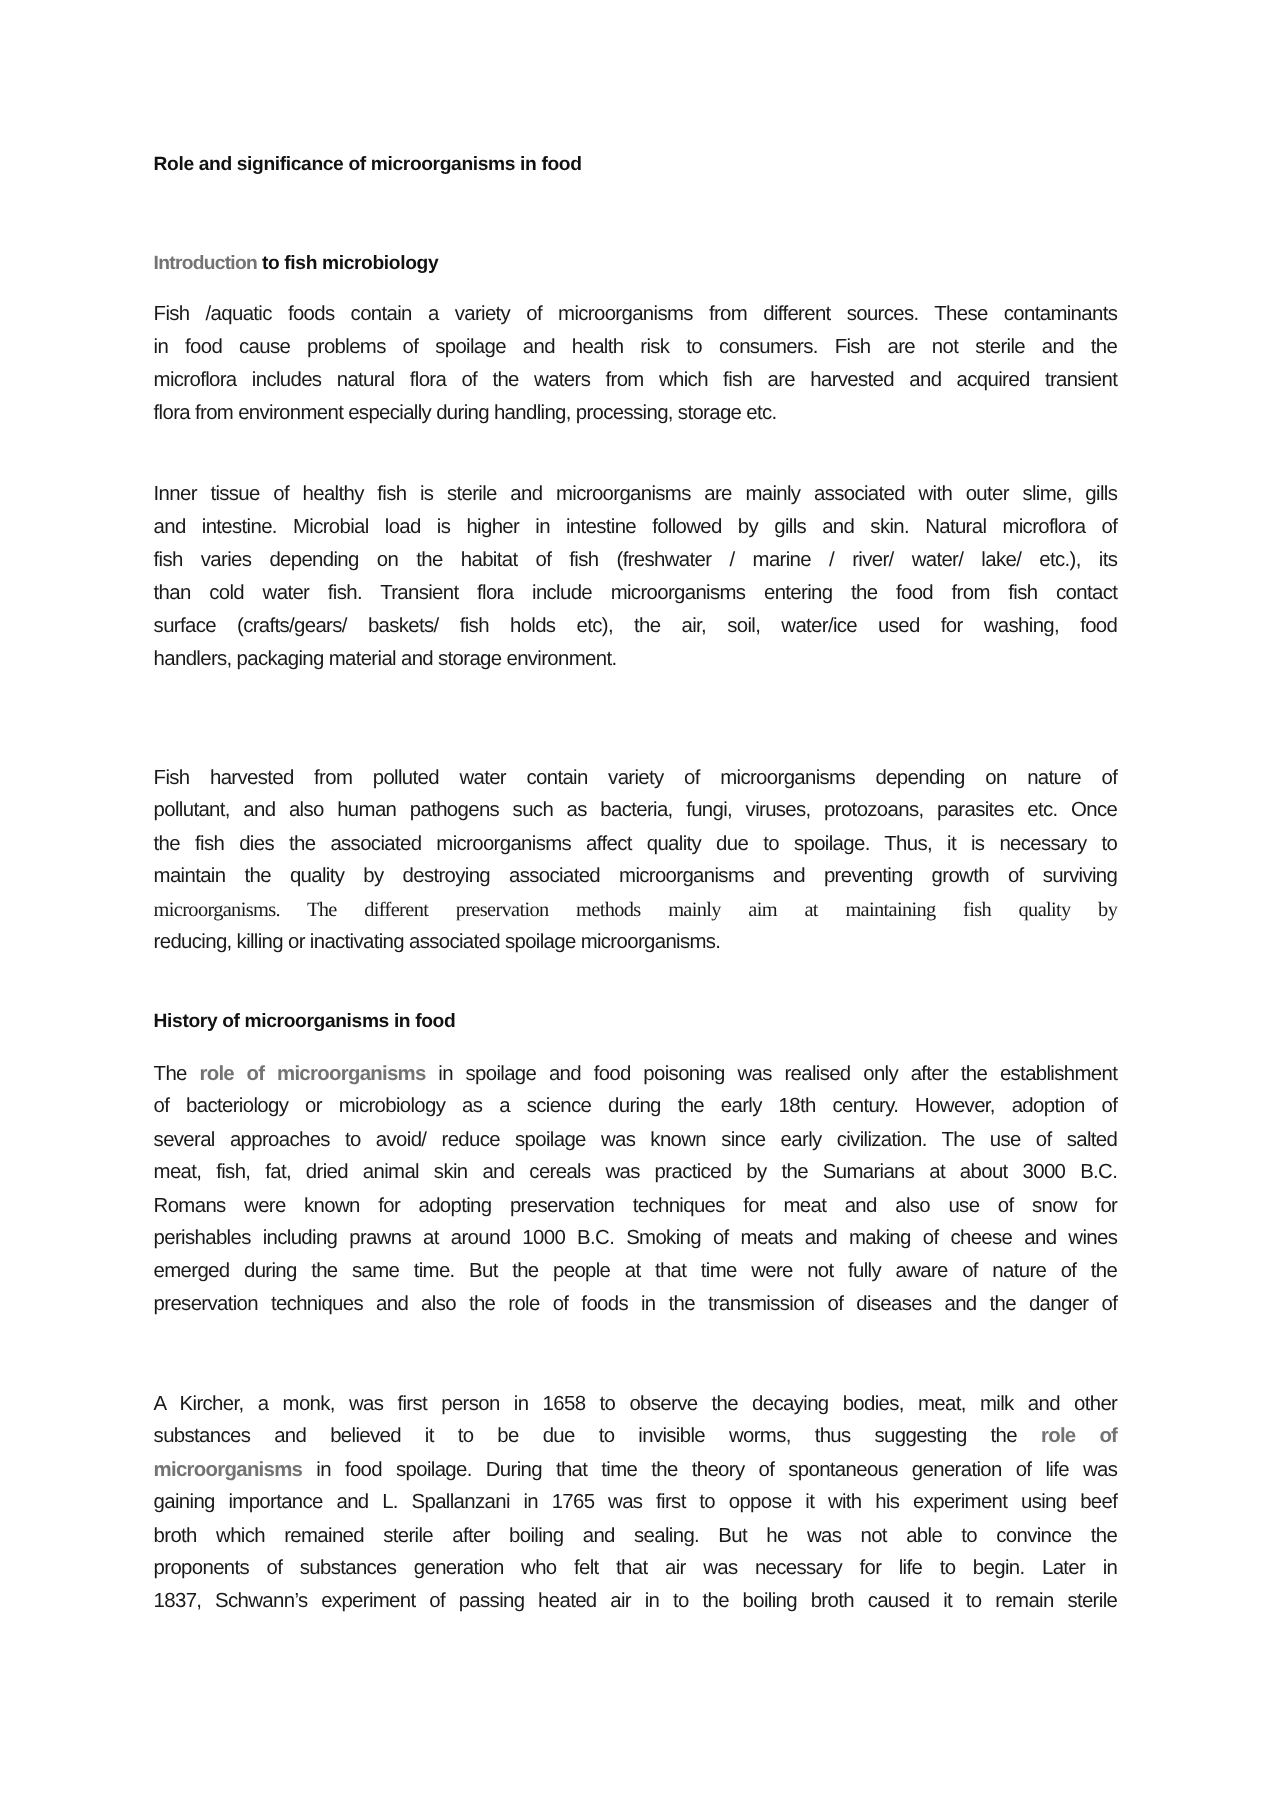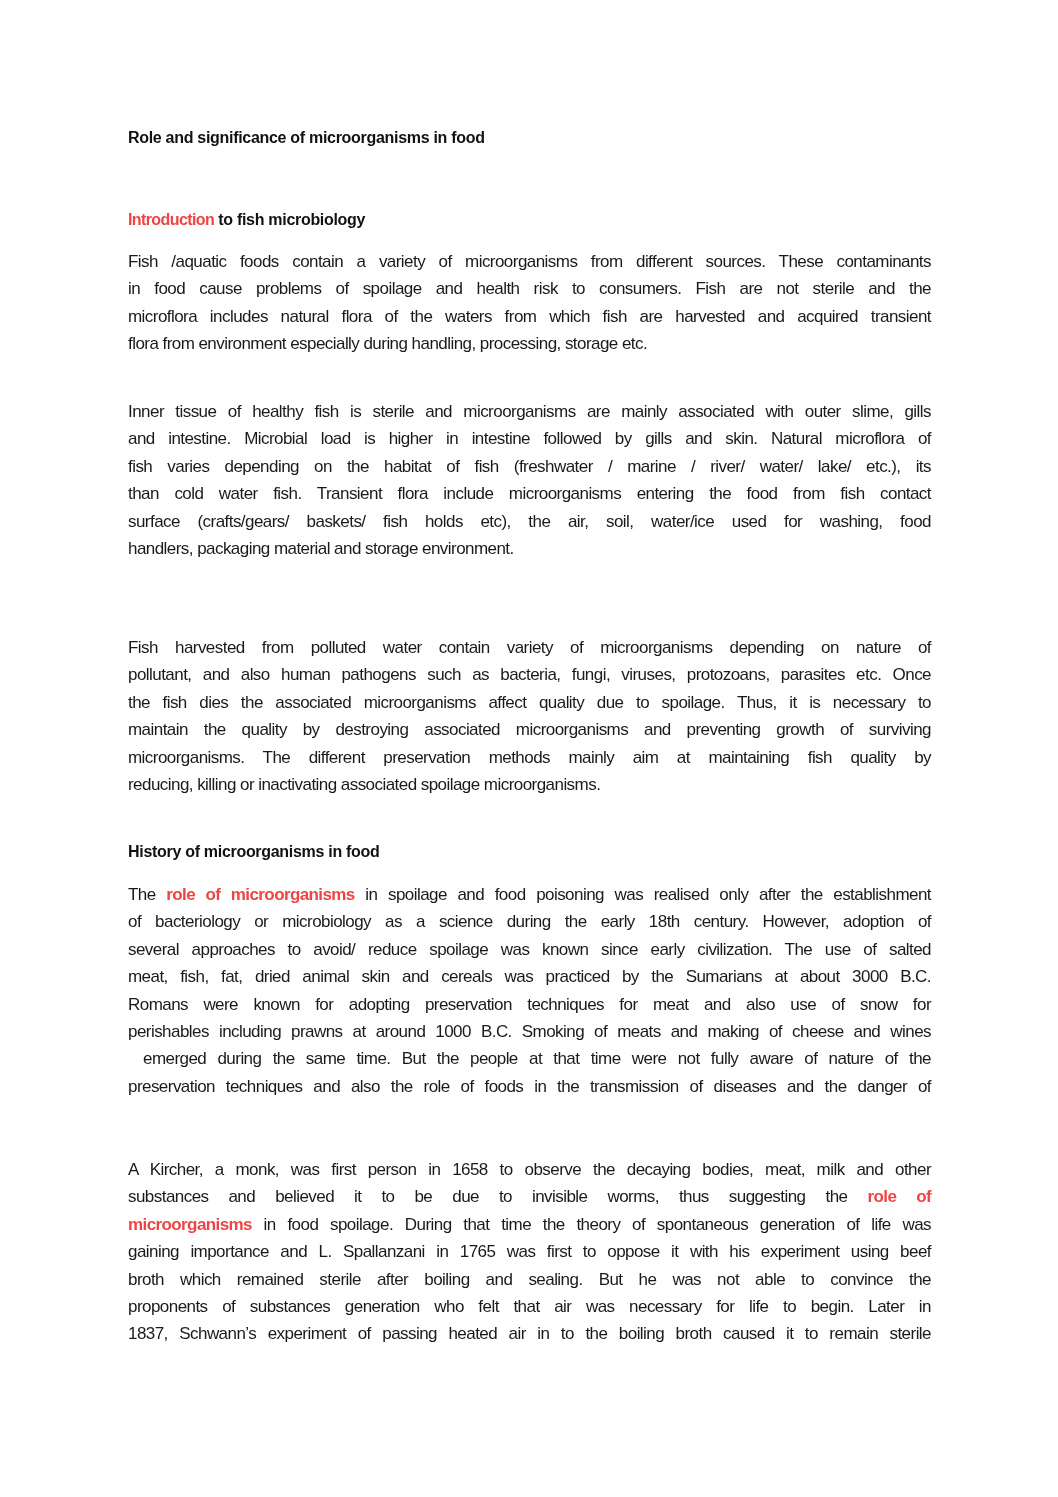--- a/index.html
+++ b/index.html
@@ -6,21 +6,21 @@
   body { width: 1058px; height: 1497px; position: relative; overflow: hidden;
          font-family: "Liberation Sans Narrow", "Liberation Sans", sans-serif; color: #111; }
   .page { position: absolute; left: 0; top: 0; width: 1058px; height: 1497px; background: #fff; }
   .h { position: absolute; left: 128px; font-weight: bold; font-size: 16px; letter-spacing: -0.3px;
        font-family: "Liberation Sans", sans-serif; white-space: nowrap; color: #111; }
   .para { position: absolute; left: 128px; width: 803px; }
   .line { display: block; height: 27.4px; line-height: 27.4px; font-size: 17px; white-space: nowrap;
           text-align: justify; text-align-last: justify; letter-spacing: -0.55px;
           font-family: "Liberation Sans", sans-serif; transform-origin: left center; color: #1a1a1a; }
   .line.last { text-align-last: left; }
-  .hl { font-weight: bold; color: #ef4444; letter-spacing: -0.6px; }
+  .hl { font-weight: bold; color: #737373; letter-spacing: -0.6px; }
 </style>
 </head>
 <body>
 
 <div class="page">
 
   <div class="h" style="top:129px;">Role and significance of microorganisms in food</div>
 
   <div class="h" style="top:211px;">
     <span class="hl">Introduction</span><span style="font-weight:bold;"> to fish microbiology</span>
@@ -40,34 +40,34 @@
     <span class="line" style="white-space: nowrap;">than cold water fish. Transient flora include microorganisms entering the food from fish contact</span>
     <span class="line" style="white-space: nowrap;">surface (crafts/gears/ baskets/ fish holds etc), the air, soil, water/ice used for washing, food</span>
     <span class="line last" style="white-space: nowrap;">handlers, packaging material and storage environment.</span>
   </div>
 
   <div class="para" style="top:634px;">
     <span class="line" style="white-space: nowrap;">Fish harvested from polluted water contain variety of microorganisms depending on nature of</span>
     <span class="line" style="white-space: nowrap;">pollutant, and also human pathogens such as bacteria, fungi, viruses, protozoans, parasites etc. Once</span>
     <span class="line" style="white-space: nowrap;">the fish dies the associated microorganisms affect quality due to spoilage. Thus, it is necessary to</span>
     <span class="line" style="white-space: nowrap;">maintain the quality by destroying associated microorganisms and preventing growth of surviving</span>
-    <span class="line" style="white-space: nowrap;">microorganisms. The different preservation methods mainly aim at maintaining fish quality by</span>
+    <span class="line" style="white-space: nowrap; font-family: Liberation Serif, serif;">microorganisms. The different preservation methods mainly aim at maintaining fish quality by</span>
     <span class="line last" style="white-space: nowrap;">reducing, killing or inactivating associated spoilage microorganisms.</span>
   </div>
 
   <div class="h" style="top:843px;">History of microorganisms in food</div>
 
   <div class="para" style="top:881px;">
     <span class="line" style="white-space: nowrap;"><span>The </span><span class="hl">role of microorganisms</span><span> in spoilage and food poisoning was realised only after the establishment</span></span>
     <span class="line" style="white-space: nowrap;">of bacteriology or microbiology as a science during the early 18th century. However, adoption of</span>
     <span class="line" style="white-space: nowrap;">several approaches to avoid/ reduce spoilage was known since early civilization. The use of salted</span>
     <span class="line" style="white-space: nowrap;">meat, fish, fat, dried animal skin and cereals was practiced by the Sumarians at about 3000 B.C.</span>
     <span class="line" style="white-space: nowrap;">Romans were known for adopting preservation techniques for meat and also use of snow for</span>
     <span class="line" style="white-space: nowrap;">perishables including prawns at around 1000 B.C. Smoking of meats and making of cheese and wines</span>
-    <span class="line" style="white-space: nowrap; margin-left: 15px;">emerged during the same time. But the people at that time were not fully aware of nature of the</span>
+    <span class="line" style="white-space: nowrap;">emerged during the same time. But the people at that time were not fully aware of nature of the</span>
     <span class="line" style="white-space: nowrap;">preservation techniques and also the role of foods in the transmission of diseases and the danger of</span>
   </div>
 
   <div class="para" style="top:1156px;">
     <span class="line" style="white-space: nowrap;">A Kircher, a monk, was first person in 1658 to observe the decaying bodies, meat, milk and other</span>
     <span class="line" style="white-space: nowrap;"><span>substances and believed it to be due to invisible worms, thus suggesting the</span> <span class="hl">role of</span></span>
     <span class="line" style="white-space: nowrap;"><span class="hl">microorganisms</span><span> in food spoilage. During that time the theory of spontaneous generation of life was</span></span>
     <span class="line" style="white-space: nowrap;">gaining importance and L. Spallanzani in 1765 was first to oppose it with his experiment using beef</span>
     <span class="line" style="white-space: nowrap;">broth which remained sterile after boiling and sealing. But he was not able to convince the</span>
     <span class="line" style="white-space: nowrap;">proponents of substances generation who felt that air was necessary for life to begin. Later in</span>

